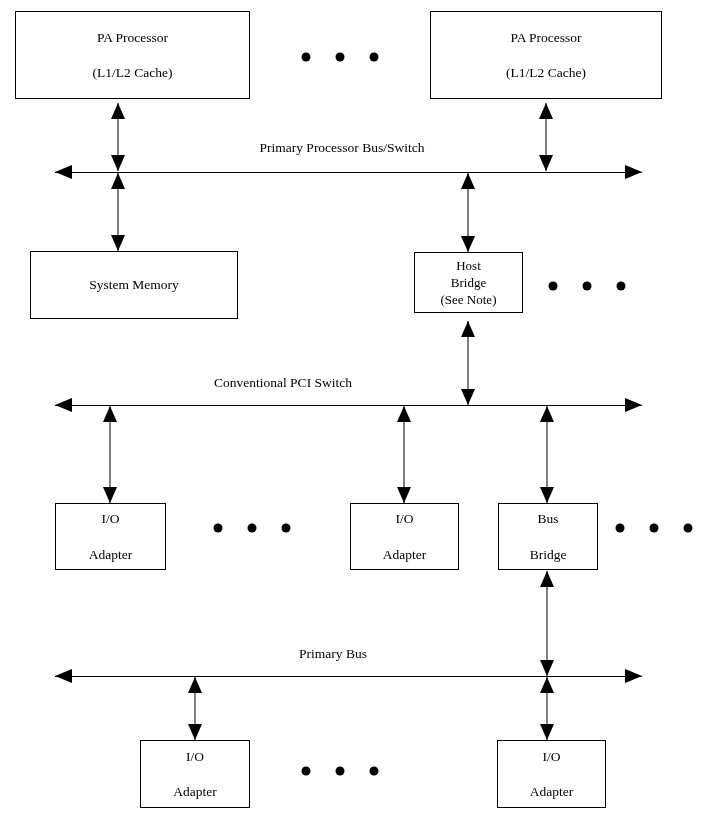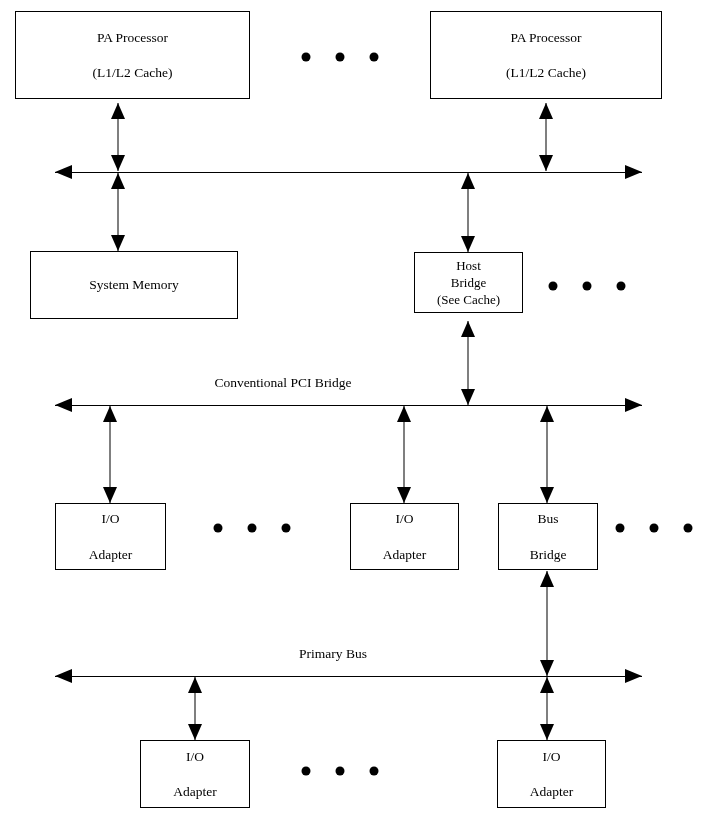--- a/index.html
+++ b/index.html
@@ -116,53 +116,54 @@
   </div>
 
   <div class="vconn" style="left:118px; top:103px; height:68px;"></div>
   <div class="vhead up" style="left:118px; top:103px;"></div>
   <div class="vhead down" style="left:118px; top:155px;"></div>
 
   <div class="vconn" style="left:546px; top:103px; height:68px;"></div>
   <div class="vhead up" style="left:546px; top:103px;"></div>
   <div class="vhead down" style="left:546px; top:155px;"></div>
 
+  <div class="bus-label" style="left:342px; top:140px;">Primary Processor Bus/Switch</div>
   <div class="bus" style="left:55px; top:172px; width:587px;"></div>
   <div class="bus-cap left" style="left:55px; top:165px;"></div>
   <div class="bus-cap right" style="left:625px; top:165px;"></div>
 
   <div class="vconn" style="left:118px; top:173px; height:78px;"></div>
   <div class="vhead up" style="left:118px; top:173px;"></div>
   <div class="vhead down" style="left:118px; top:235px;"></div>
 
   <div class="vconn" style="left:468px; top:173px; height:79px;"></div>
   <div class="vhead up" style="left:468px; top:173px;"></div>
   <div class="vhead down" style="left:468px; top:236px;"></div>
 
   <div class="box one" style="left:30px; top:251px; width:208px; height:68px;">
     <span class="ln">System Memory</span>
   </div>
 
   <div class="box three" style="left:414px; top:252px; width:109px; height:61px; font-size:13px;">
     <span class="ln">Host</span>
     <span class="ln">Bridge</span>
-    <span class="ln">(See Cache)</span>
+    <span class="ln">(See Note)</span>
   </div>
 
   <div class="dots" style="left:587px; top:286px;">
     <i></i>
     <i></i>
     <i></i>
   </div>
 
   <div class="vconn" style="left:468px; top:321px; height:84px;"></div>
   <div class="vhead up" style="left:468px; top:321px;"></div>
   <div class="vhead down" style="left:468px; top:389px;"></div>
 
-  <div class="bus-label" style="left:283px; top:375px;">Conventional PCI Bridge</div>
+  <div class="bus-label" style="left:283px; top:375px;">Conventional PCI Switch</div>
   <div class="bus" style="left:55px; top:405px; width:587px;"></div>
   <div class="bus-cap left" style="left:55px; top:398px;"></div>
   <div class="bus-cap right" style="left:625px; top:398px;"></div>
 
   <div class="vconn" style="left:110px; top:406px; height:97px;"></div>
   <div class="vhead up" style="left:110px; top:406px;"></div>
   <div class="vhead down" style="left:110px; top:487px;"></div>
 
   <div class="vconn" style="left:404px; top:406px; height:97px;"></div>
   <div class="vhead up" style="left:404px; top:406px;"></div>

